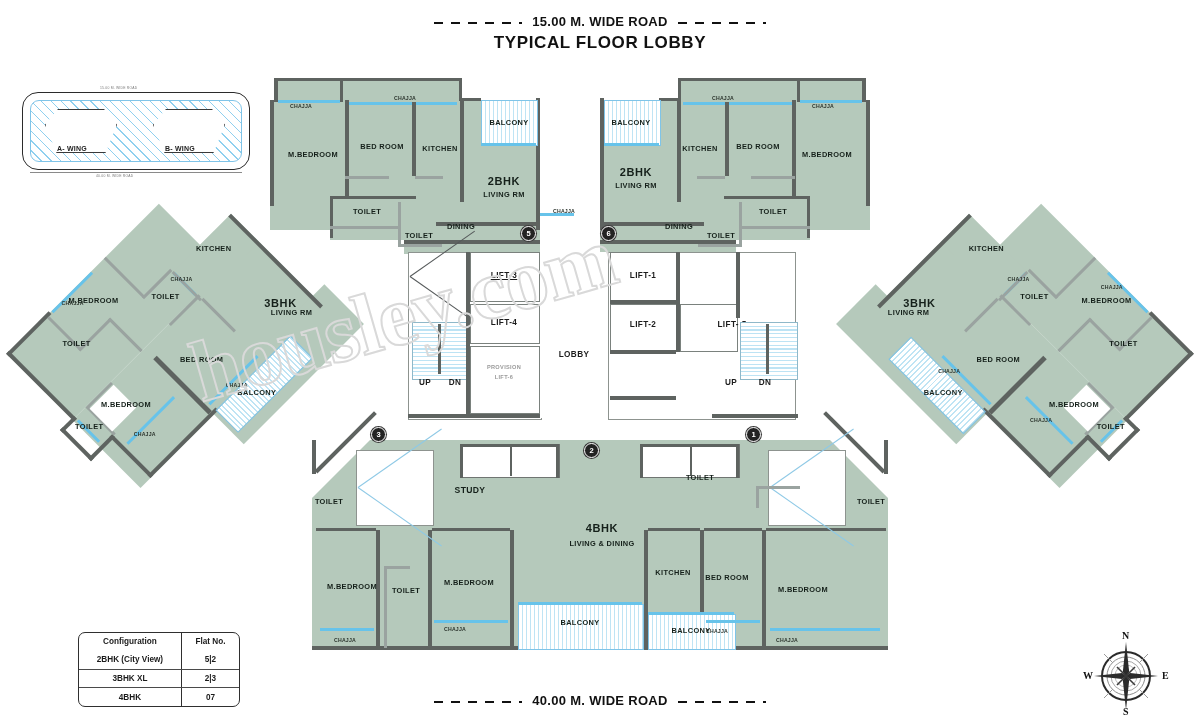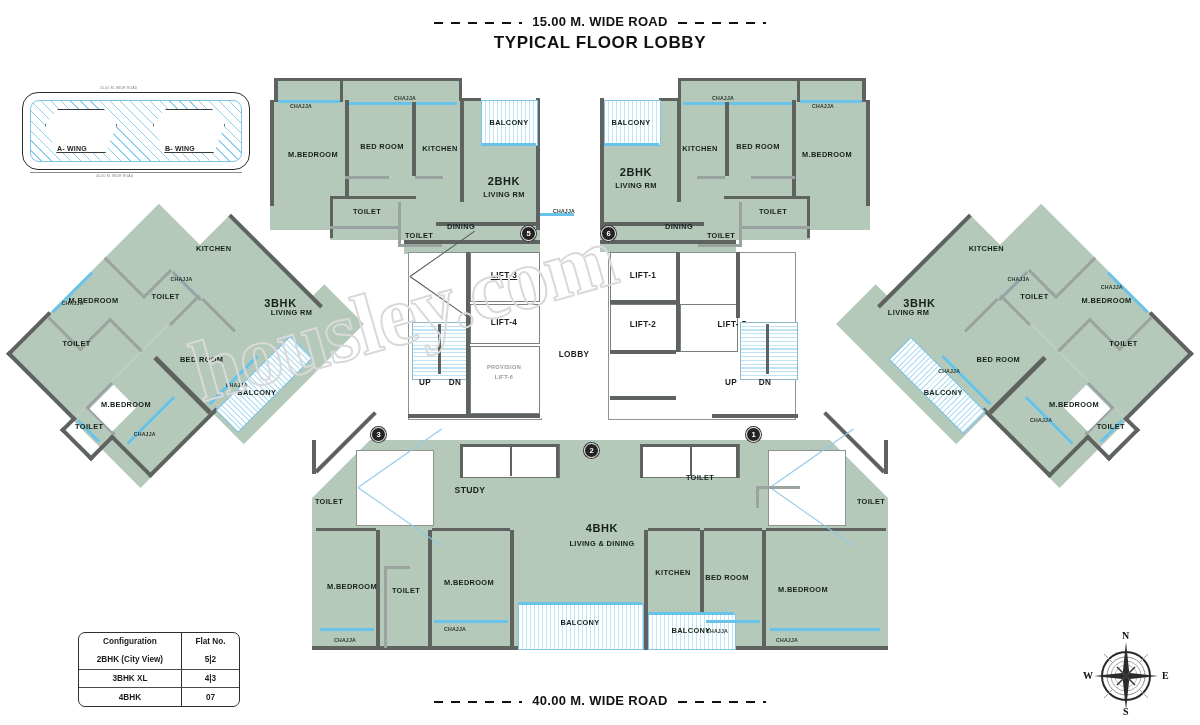--- a/index.html
+++ b/index.html
@@ -487,21 +487,21 @@
           <th>Flat No.</th>
         </tr>
       </thead>
       <tbody>
         <tr>
           <td>2BHK (City View)</td>
           <td>5|2</td>
         </tr>
         <tr>
           <td>3BHK XL</td>
-          <td>4|3</td>
+          <td>2|3</td>
         </tr>
         <tr>
           <td>4BHK</td>
           <td>07</td>
         </tr>
       </tbody>
     </table>
   </div>
 
   <div id="compass">

